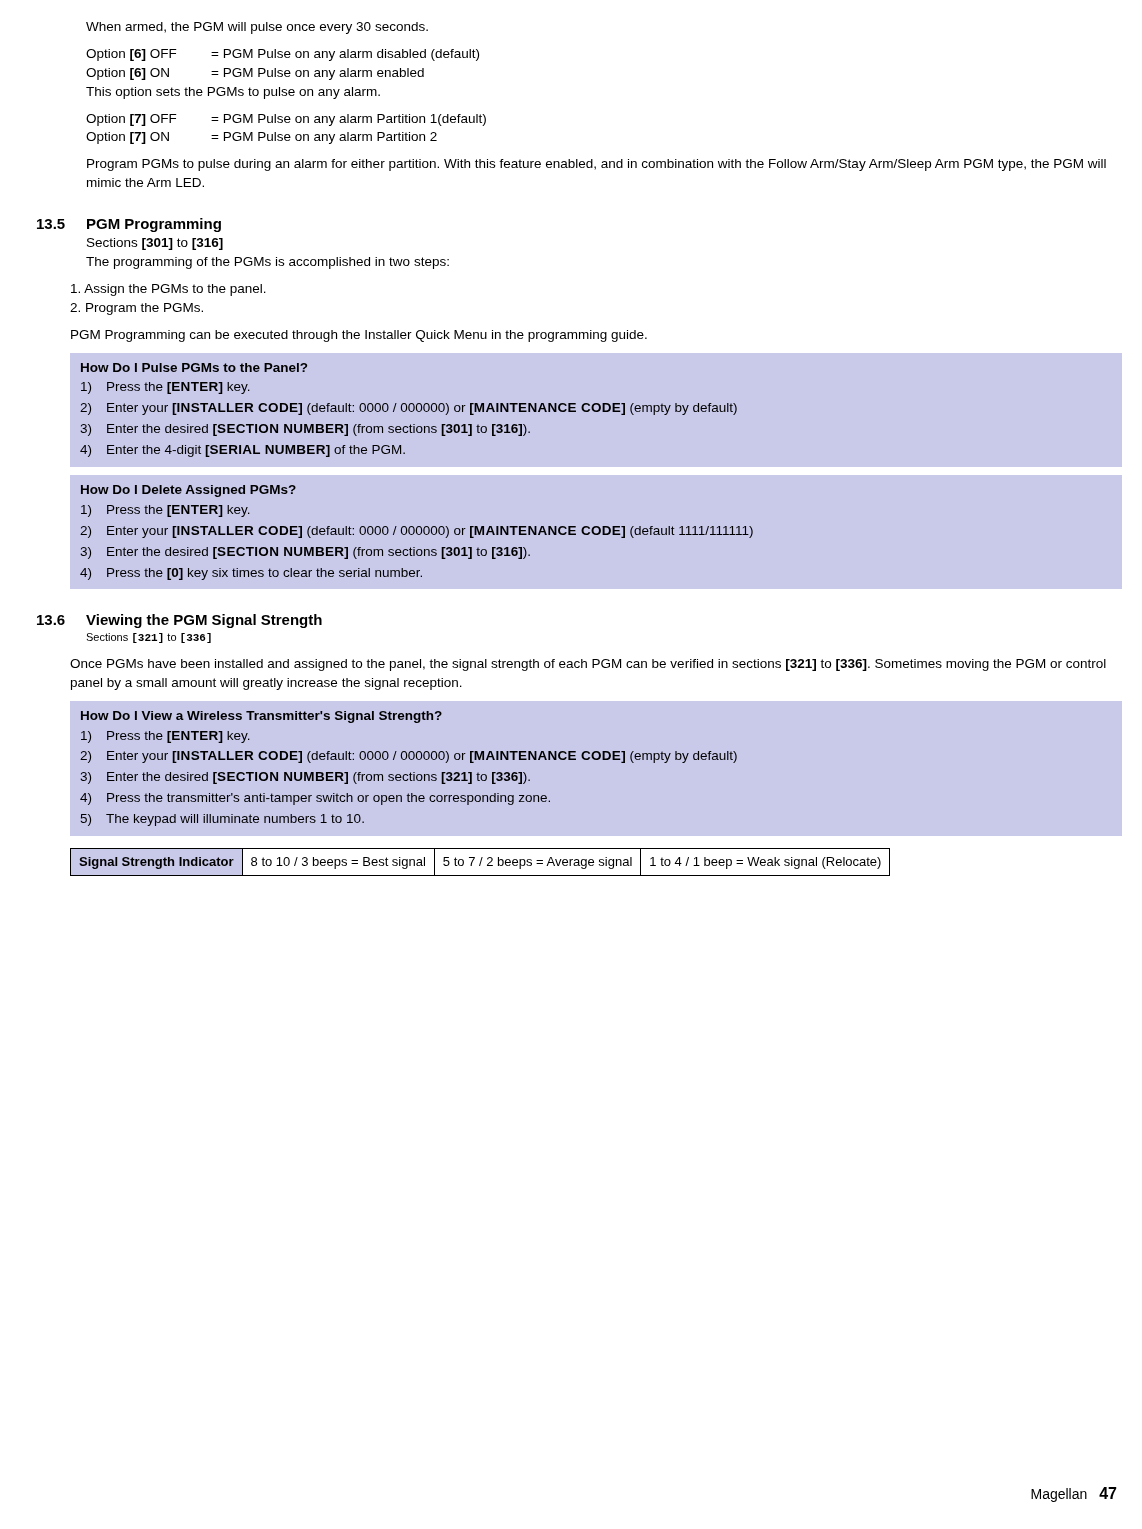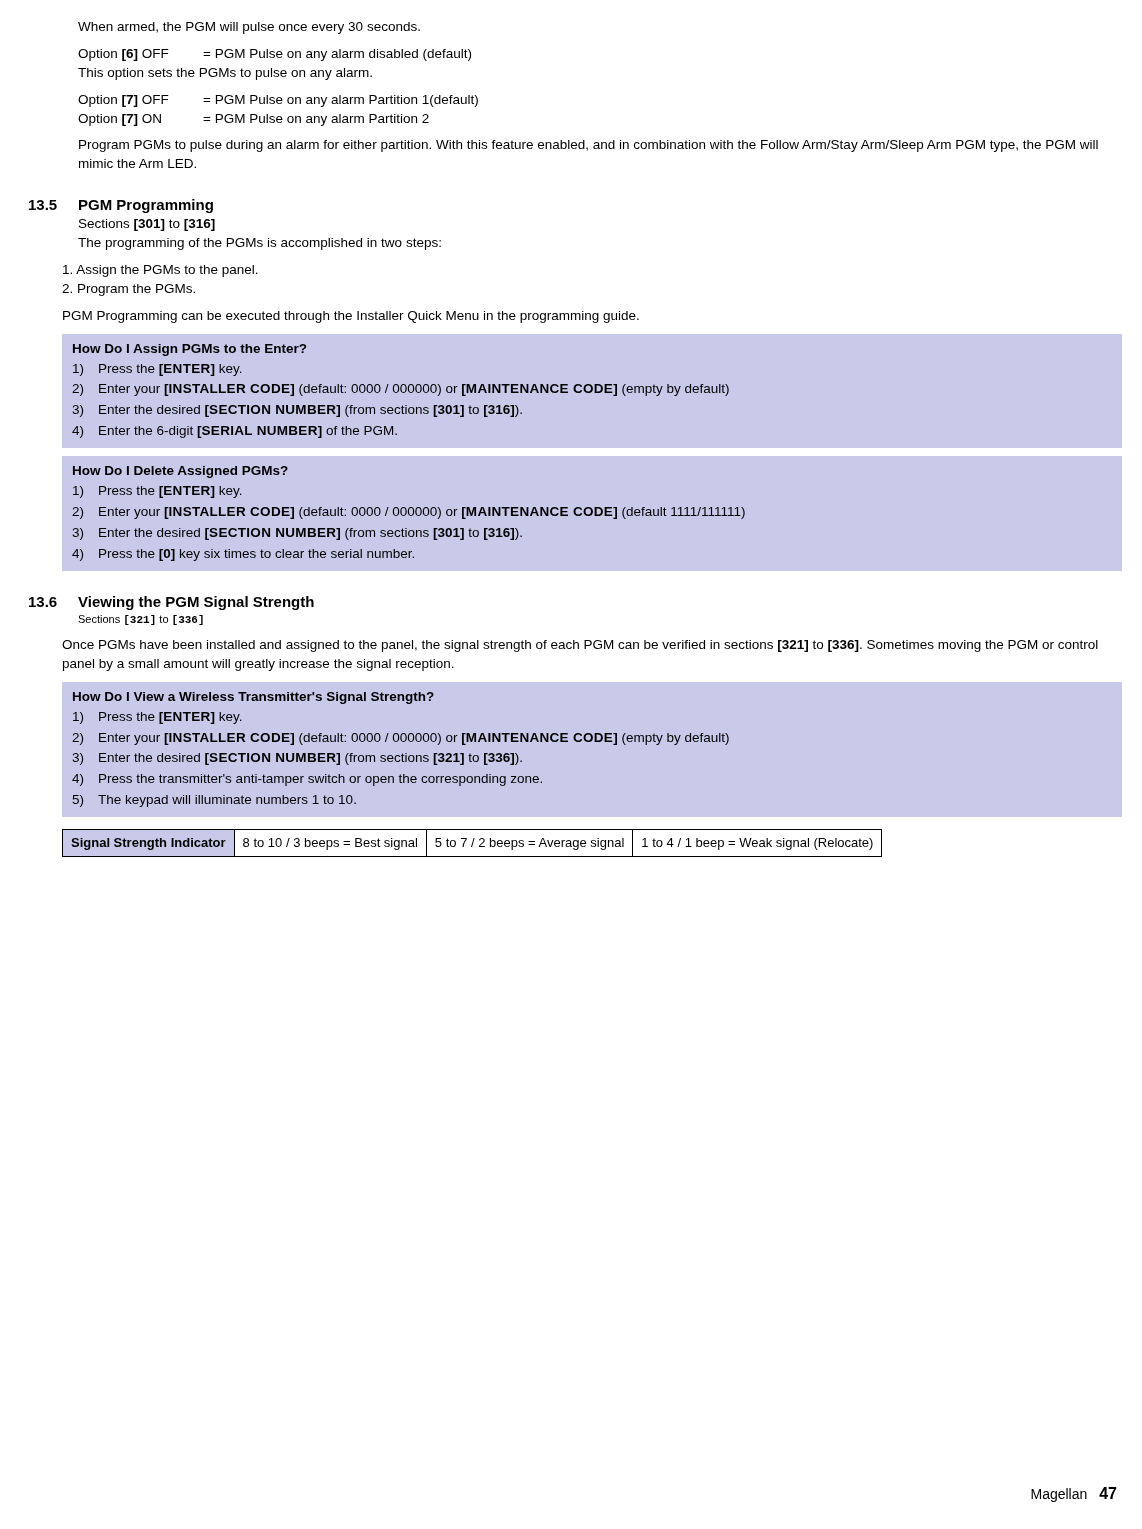--- a/index.html
+++ b/index.html
@@ -8,21 +8,21 @@
     line-height: 1.4;
     color: #000;
     margin: 0;
     padding: 0;
     width: 1142px;
     height: 1529px;
     position: relative;
     box-sizing: border-box;
   }
   .page {
-    padding: 10px 20px 0 28px;
+    padding: 10px 20px 0 36px;
   }
   .indent {
     margin-left: 50px;
   }
   .para {
     margin: 8px 0;
   }
   .opt-row { display:flex; }
   .opt-label { width: 125px; }
   .section-row { display: flex; margin-top: 20px; }
@@ -89,20 +89,24 @@
 
 <div class="page">
 
   <div class="indent">
     <div class="para">When armed, the PGM will pulse once every 30 seconds.</div>
 
     <div class="para">
       <div class="opt-row">
         <span class="opt-label"><span>Option <b>[6]</b> OFF</span></span>
         <span>= PGM Pulse on any alarm disabled (default)</span>
+      </div>
+      <div class="opt-row">
+        <span class="opt-label"><span>Option <b>[6]</b> ON</span></span>
+        <span>= PGM Pulse on any alarm enabled</span>
       </div>
       <div>This option sets the PGMs to pulse on any alarm.</div>
     </div>
 
     <div class="para">
       <div class="opt-row">
         <span class="opt-label"><span>Option <b>[7]</b> OFF</span></span>
         <span>= PGM Pulse on any alarm Partition 1(default)</span>
       </div>
       <div class="opt-row">
@@ -126,37 +130,37 @@
   </div>
 
   <div class="sub">
     <div class="para">
       <div>1. Assign the PGMs to the panel.</div>
       <div>2. Program the PGMs.</div>
     </div>
     <div class="para">PGM Programming can be executed through the Installer Quick Menu in the programming guide.</div>
 
     <div class="box">
-      <div class="box-title">How Do I Assign PGMs to the Enter?</div>
+      <div class="box-title">How Do I Pulse PGMs to the Panel?</div>
       <ul class="box-list">
         <li>
             <span class="num">1)</span>
             <span><span>Press the </span><b>[<span class="sc">ENTER</span>]</b><span> key.</span></span>
           </li>
         <li>
             <span class="num">2)</span>
             <span><span>Enter your </span><b>[<span class="sc">INSTALLER CODE</span>]</b><span> (default: 0000 / 000000) or </span><b>[<span class="sc">MAINTENANCE CODE</span>]</b><span> (empty by default)</span></span>
           </li>
         <li>
             <span class="num">3)</span>
             <span><span>Enter the desired </span><b>[<span class="sc">SECTION NUMBER</span>]</b><span> (from sections </span><b>[301]</b><span> to </span><b>[316]</b><span>).</span></span>
           </li>
         <li>
             <span class="num">4)</span>
-            <span><span>Enter the 6-digit </span><b>[<span class="sc">SERIAL NUMBER</span>]</b><span> of the PGM.</span></span>
+            <span><span>Enter the 4-digit </span><b>[<span class="sc">SERIAL NUMBER</span>]</b><span> of the PGM.</span></span>
           </li>
       </ul>
     </div>
 
     <div class="box">
       <div class="box-title">How Do I Delete Assigned PGMs?</div>
       <ul class="box-list">
         <li>
             <span class="num">1)</span>
             <span><span>Press the </span><b>[<span class="sc">ENTER</span>]</b><span> key.</span></span>

